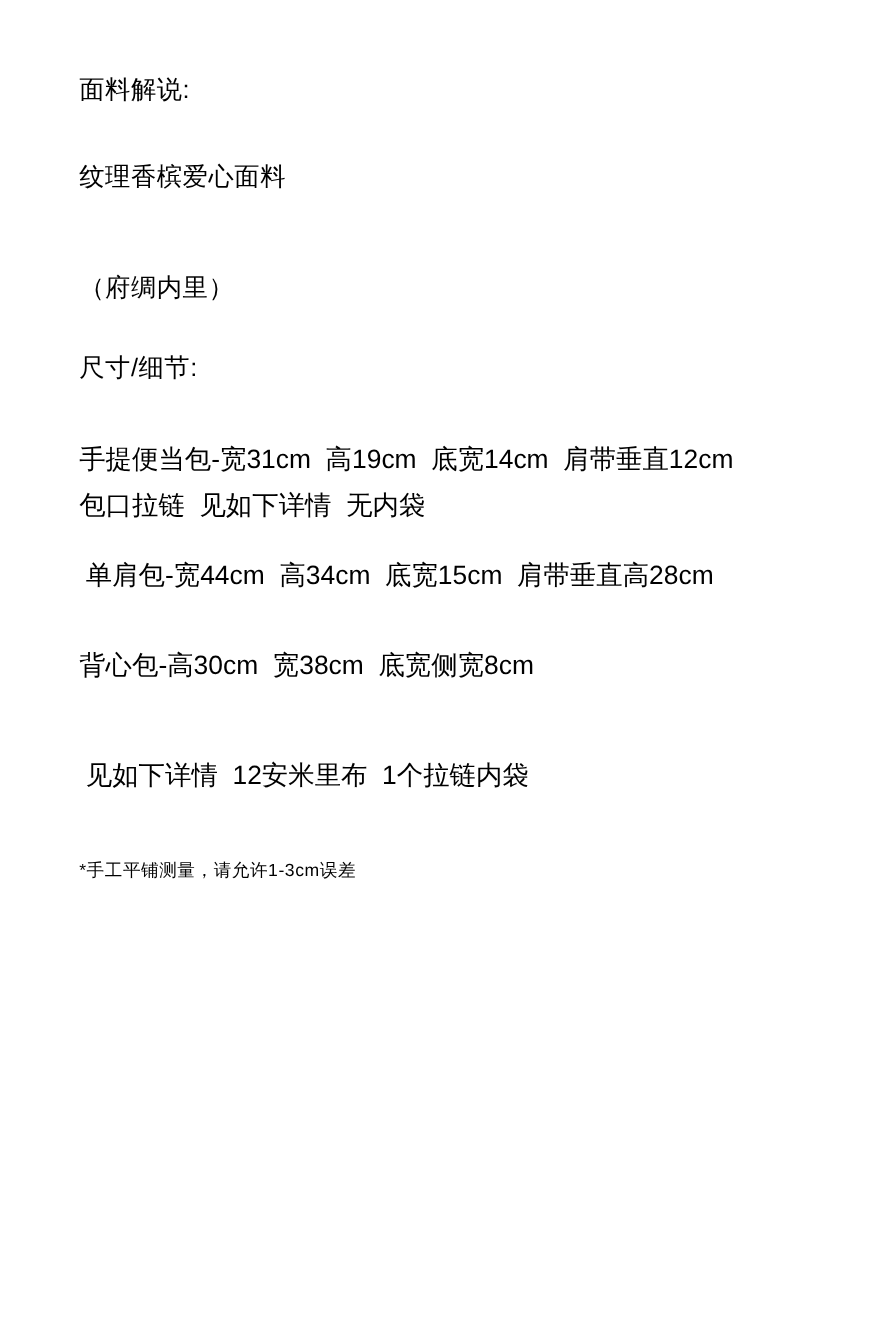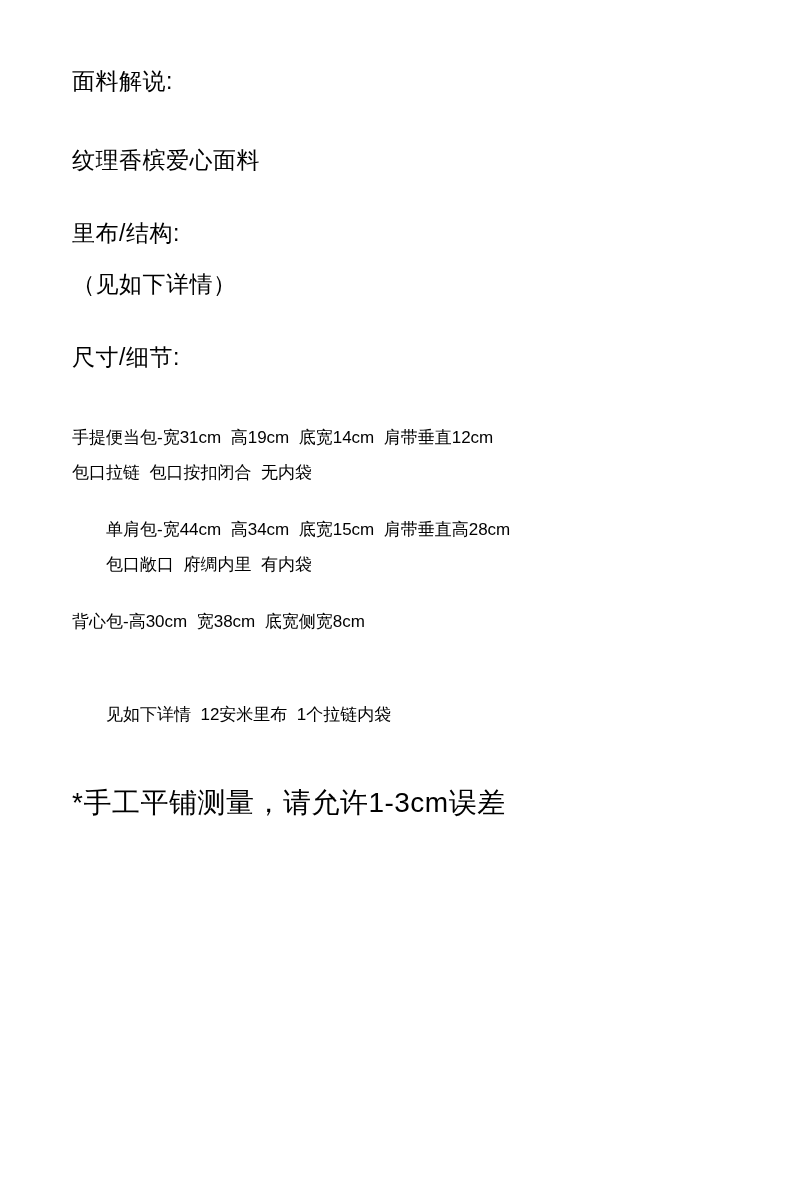--- a/index.html
+++ b/index.html
@@ -35,64 +35,62 @@
   
   .sp-intro { height: 56px; }
   .sp-small { height: 40px; }
   .sp-sec   { height: 50px; }
   .sp-group { height: 28px; }
   .sp-big   { height: 60px; }
   .sp-note  { height: 66px; }
 
   .row-gap { height: 18px; }
 
-  .indent-1 { padding-left: 6px; margin-left: 28px; }
+  .indent-1 { padding-left: 6px; }
   .note {
-    font-size: 28px;
+    font-size: 16px;
     letter-spacing: 0.5px;
   }
   .spec-line {
-    font-size: 17px;
+    font-size: 24px;
     line-height: 1.0;
     white-space: pre;
   }
 </style>
 </head>
 <body>
 
 <div class="page">
 
   <div class="line block">面料解说:</div>
   <div class="sp-intro"></div>
   <div class="line block">纹理香槟爱心面料</div>
 
   <div class="sp-sec"></div>
 
-  <div class="line block">里布/结构:</div>
   <div class="sp-group"></div>
-  <div class="line block">（见如下详情）</div>
+  <div class="line block">（府绸内里）</div>
 
   <div class="sp-sec"></div>
 
   <div class="line block">尺寸/细节:</div>
 
   <div class="sp-big"></div>
 
   <div>
     <div class="spec-line">手提便当包-宽31cm  高19cm  底宽14cm  肩带垂直12cm</div>
     <div class="row-gap"></div>
-    <div class="spec-line">包口拉链  包口按扣闭合  无内袋</div>
+    <div class="spec-line">包口拉链  见如下详情  无内袋</div>
   </div>
 
   <div class="sp-small"></div>
 
   <div class="indent-1">
     <div class="spec-line">单肩包-宽44cm  高34cm  底宽15cm  肩带垂直高28cm</div>
     <div class="row-gap"></div>
-    <div class="spec-line">包口敞口  府绸内里  有内袋</div>
   </div>
 
   <div class="sp-small"></div>
 
   <div>
     <div class="spec-line">背心包-高30cm  宽38cm  底宽侧宽8cm</div>
     <div class="row-gap"></div>
   </div>
 
   <div class="sp-small"></div>

